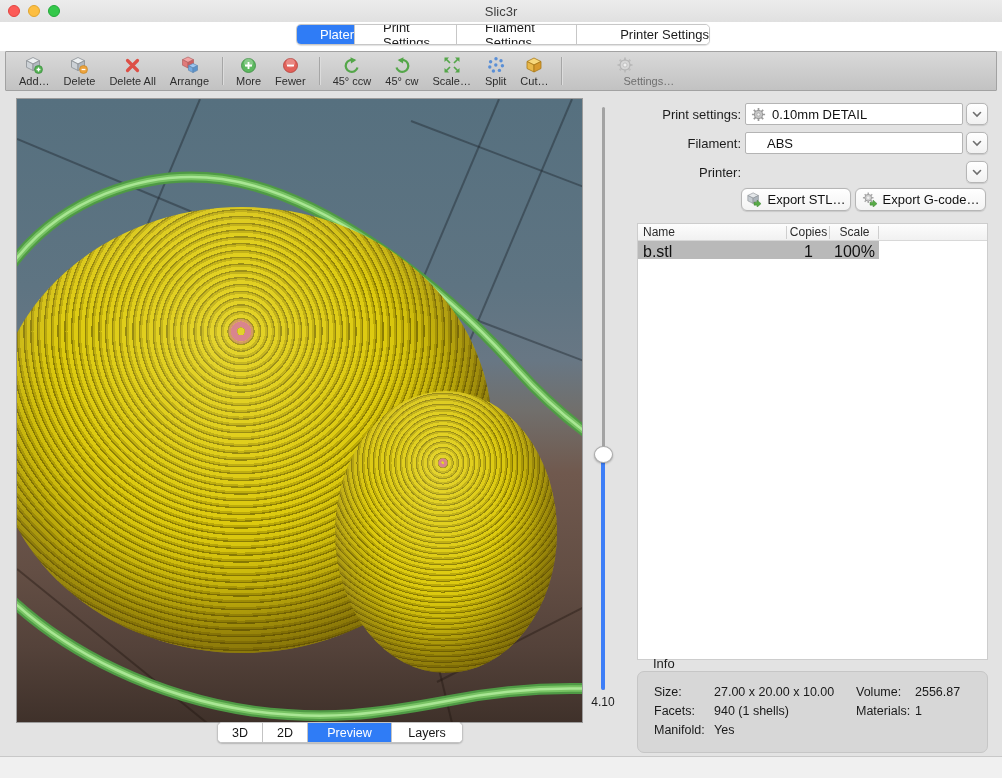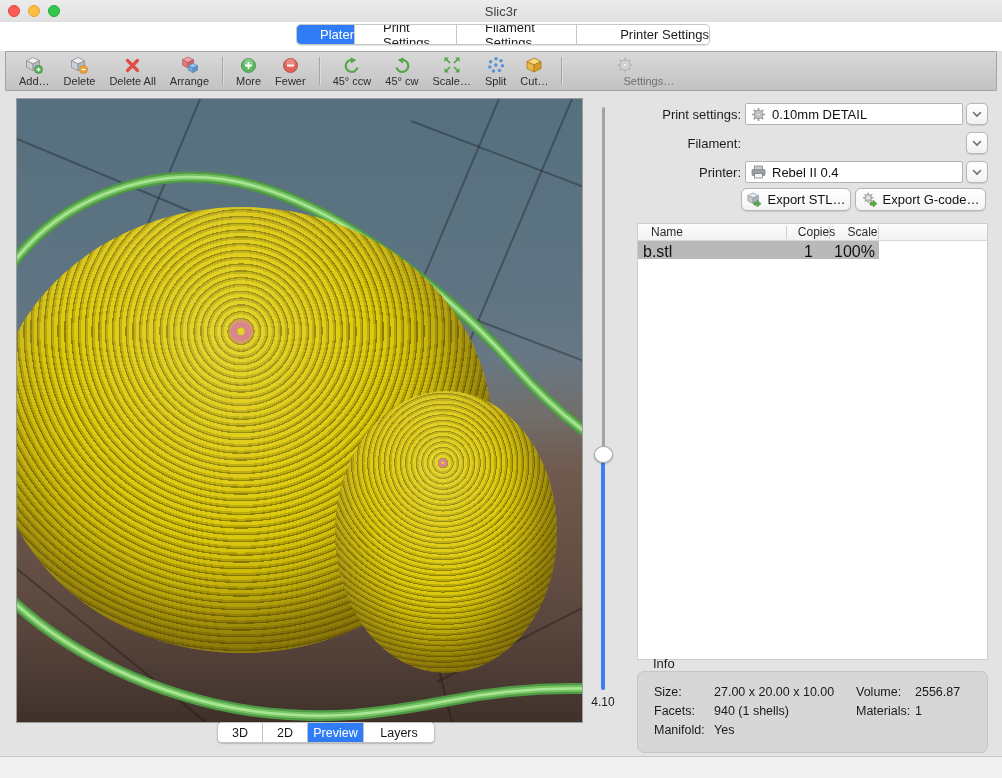--- a/index.html
+++ b/index.html
@@ -80,21 +80,21 @@
     border:1px solid #b6b6b6; border-radius:5px; display:flex; align-items:center; justify-content:center;
     box-shadow:0 0.5px 1px rgba(0,0,0,0.12); }
   .exportbtn { position:absolute; top:188px; height:23px; background:linear-gradient(180deg,#ffffff,#f3f3f3);
     border:1px solid #b6b6b6; border-radius:6px; display:flex; align-items:center; justify-content:center;
     font-size:13px; color:#111; gap:5px; box-shadow:0 0.5px 1px rgba(0,0,0,0.12); }
 
   
   .objtable { position:absolute; left:637px; top:223px; width:351px; height:437px; background:#fff; border:1px solid #cdcdcd; }
   .thead { position:relative; height:17px; background:linear-gradient(180deg,#fdfdfd,#f1f1f1); border-bottom:1px solid #d8d8d8;
     font-size:12px; color:#2c2c2c; }
-  .thead .hc { position:absolute; top:1px;margin-left:8px; }
+  .thead .hc { position:absolute; top:1px; }
   .hdiv { position:absolute; top:2px; width:1px; height:13px; background:#cfcfcf; }
   .trow { position:relative; height:18px; font-size:16px; color:#111; }
   .trow .sel { position:absolute; left:0; top:0; width:241px; height:18px; background:#b9b9b9; }
   .trow .tc { position:absolute; top:2px; }
 
   
   .info-title { position:absolute; left:653px; top:656px; font-size:13px; color:#1c1c1c; }
   .infobox { position:absolute; left:637px; top:671px; width:351px; height:82px; background:#d7d7d7;
     border:1px solid #c6c6c6; border-radius:7px; font-size:12.5px; color:#1a1a1a; }
   .infobox .cell { position:absolute; white-space:nowrap; }
@@ -310,21 +310,21 @@
   <div class="slider-thumb"></div>
   <div class="slider-value">4.10</div>
 
   <div class="viewseg">
     <div class="s" style="width:45px">
         <span>3D</span>
       </div>
     <div class="s" style="width:45px">
         <span>2D</span>
       </div>
-    <div class="s active" style="width:56px">
+    <div class="s active" style="width:84px">
         <span>Preview</span>
       </div>
     <div class="s" style="width:70px">
         <span>Layers</span>
       </div>
   </div>
 
   <div class="plabel" style="left:621px; top:107px;">Print settings:</div>
   <div class="pfield" style="top:103px;">
     <span class="ficon">
@@ -338,37 +338,30 @@
     </span>
     <span class="ftext">0.10mm DETAIL</span>
   </div>
   <div class="chevbtn" style="top:103px;">
     <svg width="10" height="7" viewBox="0 0 10 7">
         <path d="M1.5 1.5 L5 5 L8.5 1.5" fill="none" stroke="#6e6e6e" stroke-width="1.6" stroke-linecap="round"></path>
       </svg>
   </div>
 
   <div class="plabel" style="left:621px; top:136px;">Filament:</div>
+  <div class="pfield" style="top:132px;">
+    <span class="ftext noicon">ABS</span>
+  </div>
   <div class="chevbtn" style="top:132px;">
     <svg width="10" height="7" viewBox="0 0 10 7">
         <path d="M1.5 1.5 L5 5 L8.5 1.5" fill="none" stroke="#6e6e6e" stroke-width="1.6" stroke-linecap="round"></path>
       </svg>
   </div>
 
   <div class="plabel" style="left:621px; top:165px;">Printer:</div>
-  <div class="pfield" style="top:161px;">
-    <span class="ficon">
-      <svg width="15" height="14" viewBox="0 0 15 14">
-          <rect x="1" y="4.5" width="13" height="6" rx="1" fill="#9aa0a6" stroke="#70757a" stroke-width="0.7"></rect>
-          <rect x="3.5" y="1" width="8" height="3.8" fill="#c8ccd0" stroke="#70757a" stroke-width="0.7"></rect>
-          <rect x="3.5" y="8.5" width="8" height="4.5" fill="#f2f2f2" stroke="#70757a" stroke-width="0.7"></rect>
-        </svg>
-    </span>
-    <span class="ftext">Rebel II 0.4</span>
-  </div>
   <div class="chevbtn" style="top:161px;">
     <svg width="10" height="7" viewBox="0 0 10 7">
         <path d="M1.5 1.5 L5 5 L8.5 1.5" fill="none" stroke="#6e6e6e" stroke-width="1.6" stroke-linecap="round"></path>
       </svg>
   </div>
 
   <div class="exportbtn" style="left:741px; width:110px;">
     <span style="display:flex">
       <svg width="16" height="15" viewBox="0 0 18 17">
           <polygon points="8,1 14,4 8,7 2,4" fill="#e4e7ea" stroke="#8a8f94" stroke-width="0.7"></polygon>

